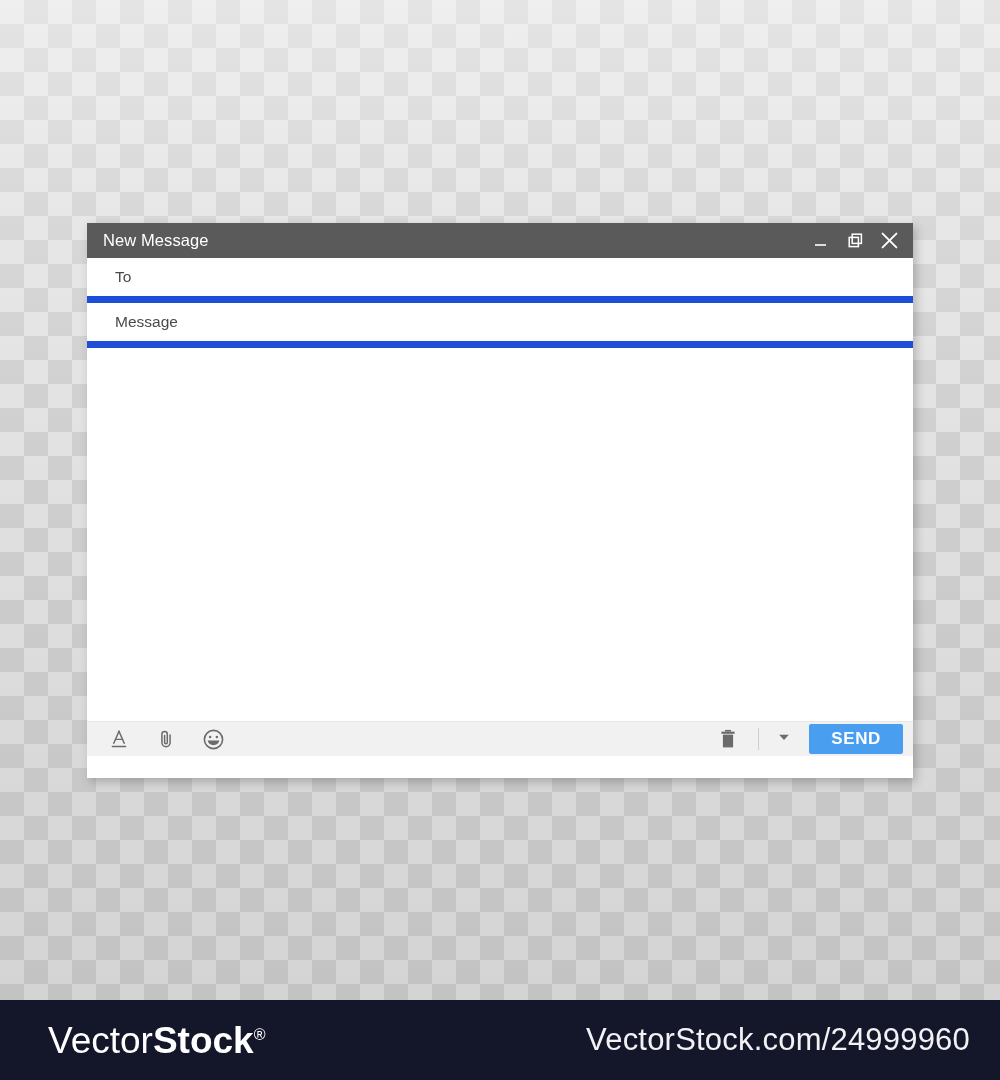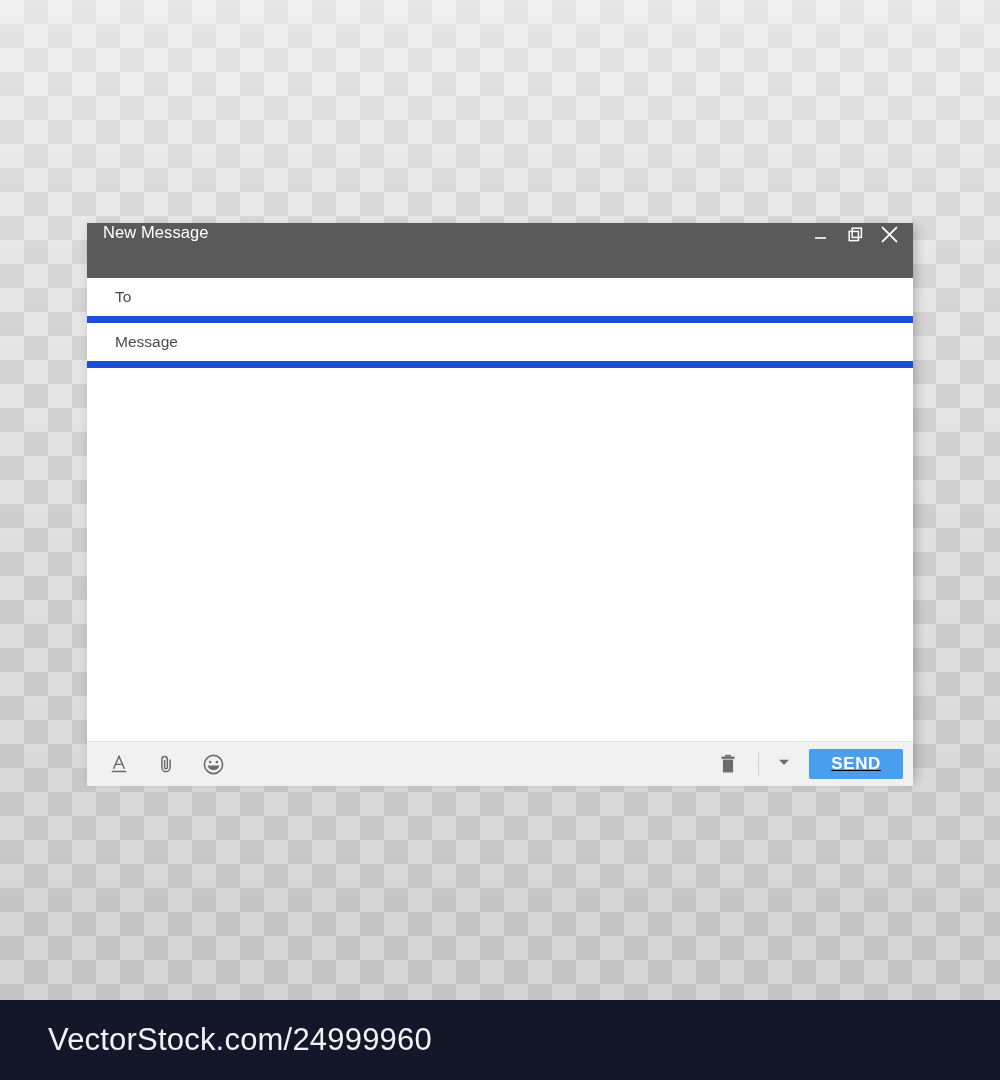--- a/index.html
+++ b/index.html
@@ -50,24 +50,24 @@
     left: 87px;
     top: 223px;
     width: 826px;
     height: 555px;
     background: #ffffff;
     box-shadow: 3px 4px 9px rgba(60,60,60,0.30);
   }
 
   
   .titlebar {
-    height: 55px;
+    height: 35px;
     background: #5a5a5a;
     display: flex;
-    align-items: flex-start;
+    align-items: center;
     justify-content: space-between;
     padding: 0 14px 0 16px;
     box-sizing: border-box;
   }
   .titlebar-title {
     color: #ffffff;
     font-size: 16.5px;
     letter-spacing: 0.1px;
     white-space: nowrap;
   }
@@ -104,28 +104,27 @@
   
   .body-area {
     height: 374px;
     background: #ffffff;
     border-bottom: 1px solid #e6e6e6;
     box-sizing: border-box;
   }
 
   
   .toolbar {
-    height: 44px;
+    height: 34px;
     background: #f1f1f1;
     display: flex;
     align-items: center;
     justify-content: space-between;
     padding: 0 10px 0 20px;
     box-sizing: border-box;
-    text-decoration: underline;
   }
   .toolbar-left,
   .toolbar-right {
     display: flex;
     align-items: center;
   }
   .toolbar-left  { gap: 23px; }
   .toolbar-right { gap: 0; }
 
   .tool-icon {
@@ -312,14 +311,17 @@
       </div>
 
       <button class="send-button">SEND</button>
 
     </div>
   </div>
 
 </div>
 
 <div class="footer">
+  <div class="logo">
+    <span class="logo-light">Vector</span><span class="logo-bold">Stock</span><span class="logo-reg">®</span>
+  </div>
   <div class="footer-url">VectorStock.com/24999960</div>
 </div>
 
 </body></html>

